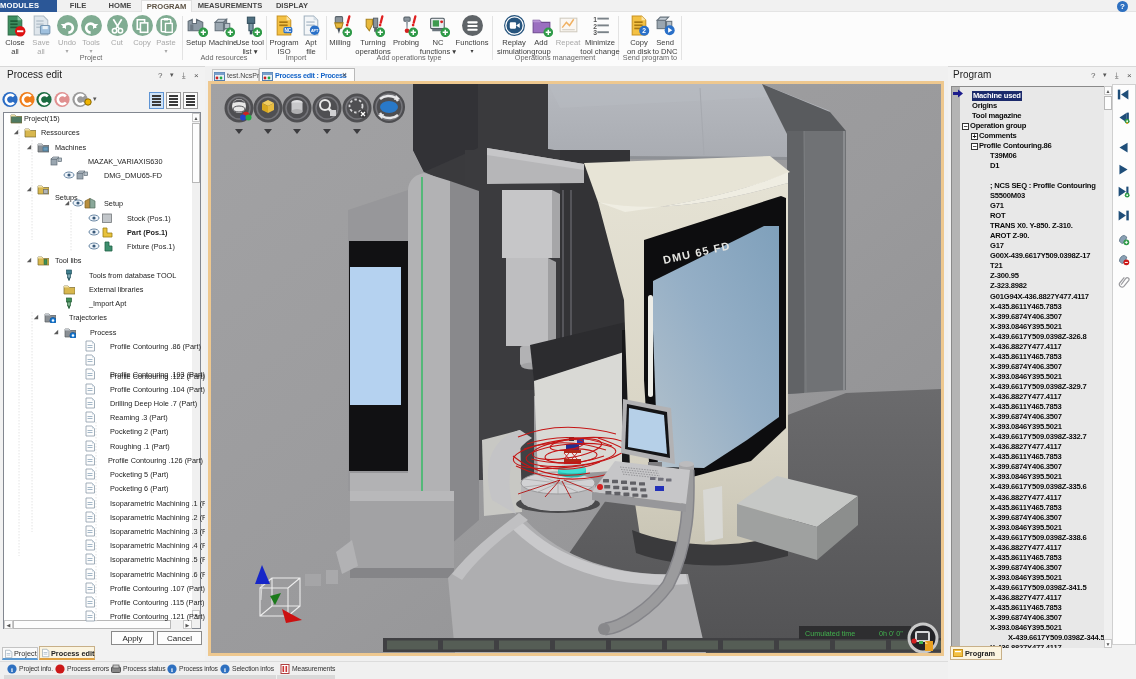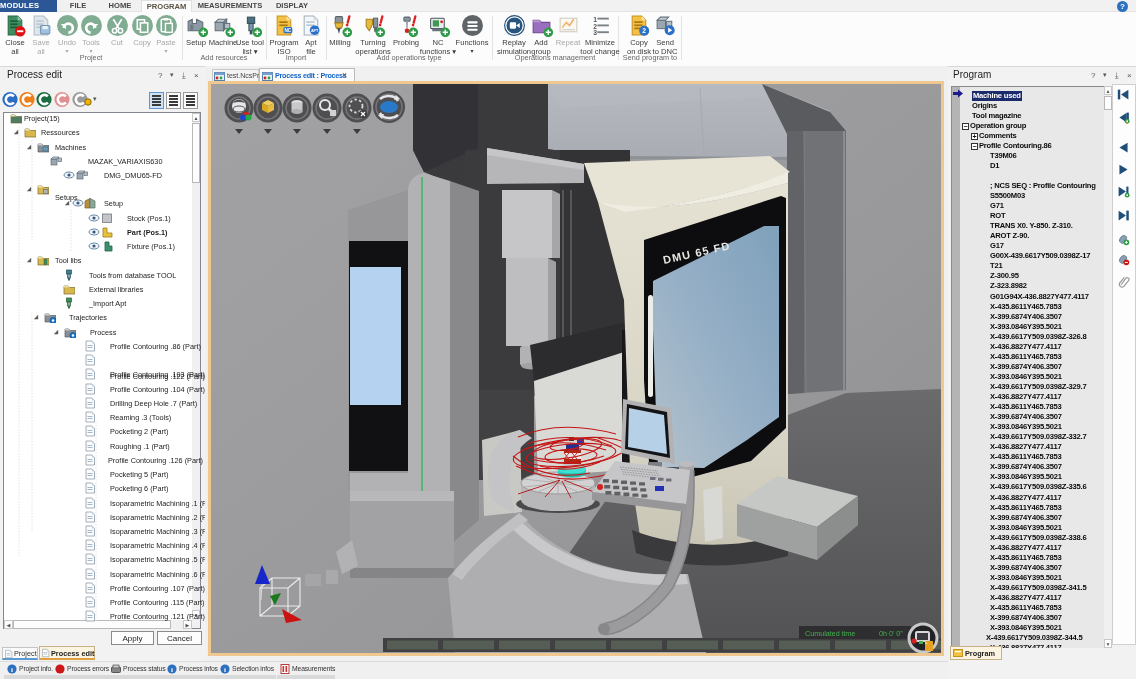--- a/index.html
+++ b/index.html
@@ -523,21 +523,21 @@
       </svg></span>
     <span class="a" style="left:110px;top:3px;">Drilling Deep Hole .7 (Part)</span>
   </div>
 <div class="trow" style="left:0;top:410.0px;">
 <span class="a" style="left:84px;top:1px;"><svg width="12" height="12" viewBox="0 0 12 12">
         <path d="M2 1h6l2.5 2.5V11H2z" fill="#fdfdfd" stroke="#8a9aa8" stroke-width="0.8"></path>
         <path d="M8 1l2.5 2.5H8z" fill="#c8d4de"></path>
         <rect x="3.5" y="5" width="5" height="0.9" fill="#9ab0c2"></rect>
         <rect x="3.5" y="7" width="5" height="0.9" fill="#9ab0c2"></rect>
       </svg></span>
-    <span class="a" style="left:110px;top:3px;">Reaming .3 (Tools)</span>
+    <span class="a" style="left:110px;top:3px;">Reaming .3 (Part)</span>
   </div>
 <div class="trow" style="left:0;top:424.3px;">
 <span class="a" style="left:84px;top:1px;"><svg width="12" height="12" viewBox="0 0 12 12">
         <path d="M2 1h6l2.5 2.5V11H2z" fill="#fdfdfd" stroke="#8a9aa8" stroke-width="0.8"></path>
         <path d="M8 1l2.5 2.5H8z" fill="#c8d4de"></path>
         <rect x="3.5" y="5" width="5" height="0.9" fill="#9ab0c2"></rect>
         <rect x="3.5" y="7" width="5" height="0.9" fill="#9ab0c2"></rect>
       </svg></span>
     <span class="a" style="left:110px;top:3px;">Pocketing 2 (Part)</span>
   </div>
@@ -1017,21 +1017,21 @@
     <div class="gline" style="top:445.70px;padding-left:38px;"><span style="">X-439.6617Y509.0398Z-338.6</span></div>
     <div class="gline" style="top:455.75px;padding-left:38px;"><span style="">X-436.8827Y477.4117</span></div>
     <div class="gline" style="top:465.80px;padding-left:38px;"><span style="">X-435.8611Y465.7853</span></div>
     <div class="gline" style="top:475.85px;padding-left:38px;"><span style="">X-399.6874Y406.3507</span></div>
     <div class="gline" style="top:485.90px;padding-left:38px;"><span style="">X-393.0846Y395.5021</span></div>
     <div class="gline" style="top:495.95px;padding-left:38px;"><span style="">X-439.6617Y509.0398Z-341.5</span></div>
     <div class="gline" style="top:506.00px;padding-left:38px;"><span style="">X-436.8827Y477.4117</span></div>
     <div class="gline" style="top:516.05px;padding-left:38px;"><span style="">X-435.8611Y465.7853</span></div>
     <div class="gline" style="top:526.10px;padding-left:38px;"><span style="">X-399.6874Y406.3507</span></div>
     <div class="gline" style="top:536.15px;padding-left:38px;"><span style="">X-393.0846Y395.5021</span></div>
-    <div class="gline" style="top:546.20px;padding-left:34px;"><span style="">X-439.6617Y509.0398Z-344.5</span></div>
+    <div class="gline" style="top:546.20px;padding-left:56px;"><span style="">X-439.6617Y509.0398Z-344.5</span></div>
     <div class="gline" style="top:556.25px;padding-left:38px;"><span style="">X-436.8827Y477.4117</span></div>
   </div>
 <svg class="a" style="left:952px;top:89px;" width="12" height="9" viewBox="0 0 12 9">
     <path d="M1 3h5V0.5L11 4.5 6 8.5V6H1z" fill="#1b1b8c"></path>
   </svg>
 <div class="a" style="left:1104px;top:86px;width:8px;height:562px;background:#f0f0f0;"></div>
 <div class="a" style="left:1104px;top:86px;width:8px;height:9px;background:#fdfdfd;border:1px solid #c8c8c8;font-size:5px;color:#555;text-align:center;line-height:8px;">▲</div>
 <div class="a" style="left:1104px;top:96px;width:8px;height:14px;background:#fdfdfd;border:1px solid #b8b8b8;"></div>
 <div class="a" style="left:1104px;top:639px;width:8px;height:9px;background:#fdfdfd;border:1px solid #c8c8c8;font-size:5px;color:#555;text-align:center;line-height:8px;">▼</div>
 <svg class="a" style="left:1117px;top:88px;" width="13" height="13" viewBox="0 0 16 16">

